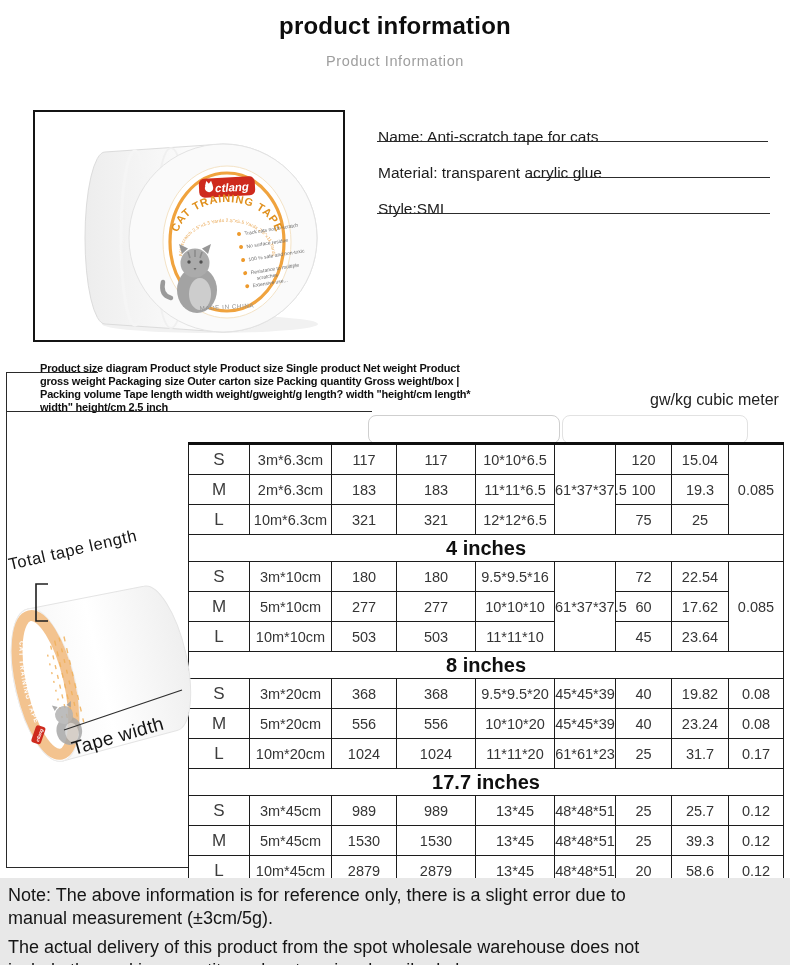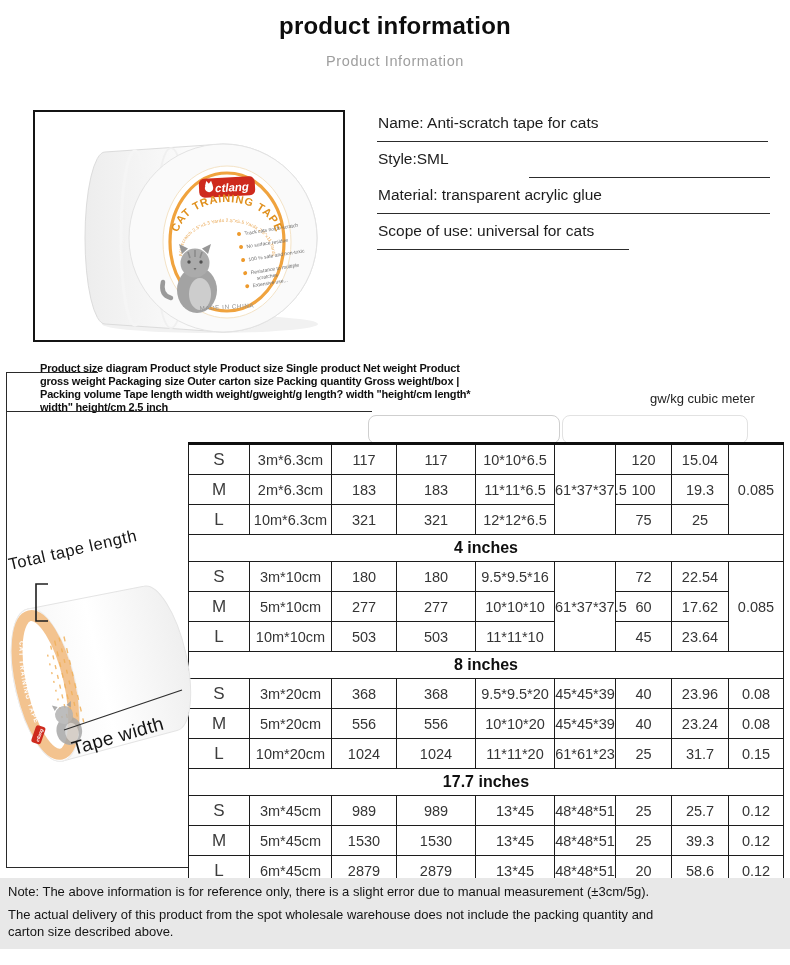--- a/index.html
+++ b/index.html
@@ -9,53 +9,53 @@
   
   .page-title{top:12px;left:0;width:790px;text-align:center;font-size:24px;font-weight:bold;color:#0d0d0d;letter-spacing:.2px;}
   .page-subtitle{top:53px;left:0;width:790px;text-align:center;font-size:14.5px;color:#9e9e9e;letter-spacing:.6px;}
 
   
   .photo-frame{left:33px;top:110px;width:312px;height:232px;border:2px solid #141414;box-sizing:border-box;background:#fff;}
 
   
   .details{left:375px;top:106px;width:397px;}
   .detail-row{position:relative;height:36px;font-size:15.5px;color:#1c1c1c;}
-  .detail-row .txt{position:absolute;top:8px;left:3px;white-space:nowrap;}
+  .detail-row .txt{position:absolute;top:22px;left:3px;white-space:nowrap;}
   .detail-row .ul{position:absolute;bottom:0;height:0;border-top:1.3px solid #2c2c2c;}
   .detail-row:nth-child(1) .ul{left:2px;width:391px;}
   .detail-row:nth-child(2) .ul{left:154px;width:241px;}
   .detail-row:nth-child(3) .ul{left:2px;width:393px;}
   .detail-row:nth-child(4) .ul{left:2px;width:252px;}
   .detail-row:nth-child(5) .ul{left:199px;width:196px;}
   .detail-row:nth-child(6) .ul{left:2px;width:389px;}
 
   
   .spec-intro{left:40px;top:362px;width:722px;font-size:11px;font-weight:bold;color:#101010;line-height:1.17;letter-spacing:-.2px;white-space:pre-line;}
-  .intro-note{left:650px;top:391px;font-size:13px;color:#222;white-space:nowrap;}
+  .intro-note{left:650px;top:391px;font-size:16px;color:#222;white-space:nowrap;}
 
   
   .art{background:#2a2a2a;}
   .v-art{left:6px;top:372px;width:1px;height:496px;}
   .h-art-top{left:6px;top:372px;width:92px;height:1px;}
   .h-art-strike{left:6px;top:411px;width:366px;height:1px;}
   .h-art-bottom{left:6px;top:867px;width:183px;height:1px;}
   .ghost{border:1.4px solid #cfcfcf;border-radius:8px;background:transparent;}
   .ghost1{left:368px;top:415px;width:190px;height:27px;}
   .ghost2{left:562px;top:415px;width:184px;height:27px;border-color:#e2e2e2;}
 
   
   .spec-table-wrap{left:188px;top:442px;}
   table{border-collapse:collapse;table-layout:fixed;width:595px;border-top:3px solid #0f0f0f;}
   td{border:1px solid #1c1c1c;text-align:center;vertical-align:middle;font-size:14.5px;color:#353535;height:29px;padding:0;white-space:nowrap;overflow:visible;}
   td:first-child{font-size:17px;color:#3d3d3d;}
-  tr.group td{height:26px;font-size:16px;font-weight:bold;color:#0f0f0f;}
+  tr.group td{height:26px;font-size:20px;font-weight:bold;color:#0f0f0f;}
 
   
   .note{left:0;top:878px;width:790px;box-sizing:border-box;background:#e8e8e8;padding:6px 10px 9px 8px;}
-  .note p{margin:0;font-size:13px;color:#151515;line-height:1.26;max-width:655px;}
+  .note p{margin:0;font-size:18px;color:#151515;line-height:1.26;max-width:655px;}
   .note p + p{margin-top:7px;}
 
   .size-diagram{left:2px;top:518px;}
   .bullet-text{font-size:5px;fill:#707070;}
 </style>
 </head>
 <body>
 
 <div class="abs page-title">product information</div>
 <div class="abs page-subtitle">Product Information</div>
@@ -122,29 +122,25 @@
     <text x="192" y="197" text-anchor="middle" font-size="6.2" letter-spacing="0.6" fill="#8f8f8f" transform="rotate(-3 192 197)">MADE IN CHINA</text>
   </svg>
 </div>
 
 <div class="abs details">
   <div class="detail-row">
       <span class="txt">Name: Anti-scratch tape for cats</span>
       <span class="ul"></span>
     </div>
   <div class="detail-row">
-      <span class="txt">Style:SML</span>
-      <span class="ul"></span>
-    </div>
-  <div class="detail-row">
       <span class="txt">Material: transparent acrylic glue</span>
       <span class="ul"></span>
     </div>
   <div class="detail-row">
-      <span class="txt">Scope of use: universal for cats</span>
+      <span class="txt">Style:SML</span>
       <span class="ul"></span>
     </div>
 </div>
 
 <div class="abs spec-intro">Product size diagram Product style Product size Single product Net weight Product
 gross weight Packaging size Outer carton size Packing quantity Gross weight/box |
 Packing volume Tape length width weight/gweight/g length? width "height/cm length*
 width" height/cm 2.5 inch</div>
 <div class="abs intro-note">gw/kg cubic meter</div>
 
@@ -234,21 +230,21 @@
           <td colspan="9">8 inches</td>
         </tr>
         <tr>
           <td>S</td>
           <td>3m*20cm</td>
           <td>368</td>
           <td>368</td>
           <td>9.5*9.5*20</td>
           <td>45*45*39</td>
           <td>40</td>
-          <td>23.96</td>
+          <td>19.82</td>
           <td>0.08</td>
         </tr>
         <tr>
           <td>M</td>
           <td>5m*20cm</td>
           <td>556</td>
           <td>556</td>
           <td>10*10*20</td>
           <td>45*45*39</td>
           <td>40</td>
@@ -257,21 +253,21 @@
         </tr>
         <tr>
           <td>L</td>
           <td>10m*20cm</td>
           <td>1024</td>
           <td>1024</td>
           <td>11*11*20</td>
           <td>61*61*23</td>
           <td>25</td>
           <td>31.7</td>
-          <td>0.15</td>
+          <td>0.17</td>
         </tr>
         <tr class="group">
           <td colspan="9">17.7 inches</td>
         </tr>
         <tr>
           <td>S</td>
           <td>3m*45cm</td>
           <td>989</td>
           <td>989</td>
           <td>13*45</td>
@@ -286,21 +282,21 @@
           <td>1530</td>
           <td>1530</td>
           <td>13*45</td>
           <td>48*48*51</td>
           <td>25</td>
           <td>39.3</td>
           <td>0.12</td>
         </tr>
         <tr>
           <td>L</td>
-          <td>6m*45cm</td>
+          <td>10m*45cm</td>
           <td>2879</td>
           <td>2879</td>
           <td>13*45</td>
           <td>48*48*51</td>
           <td>20</td>
           <td>58.6</td>
           <td>0.12</td>
         </tr>
       </tbody>
   </table>

